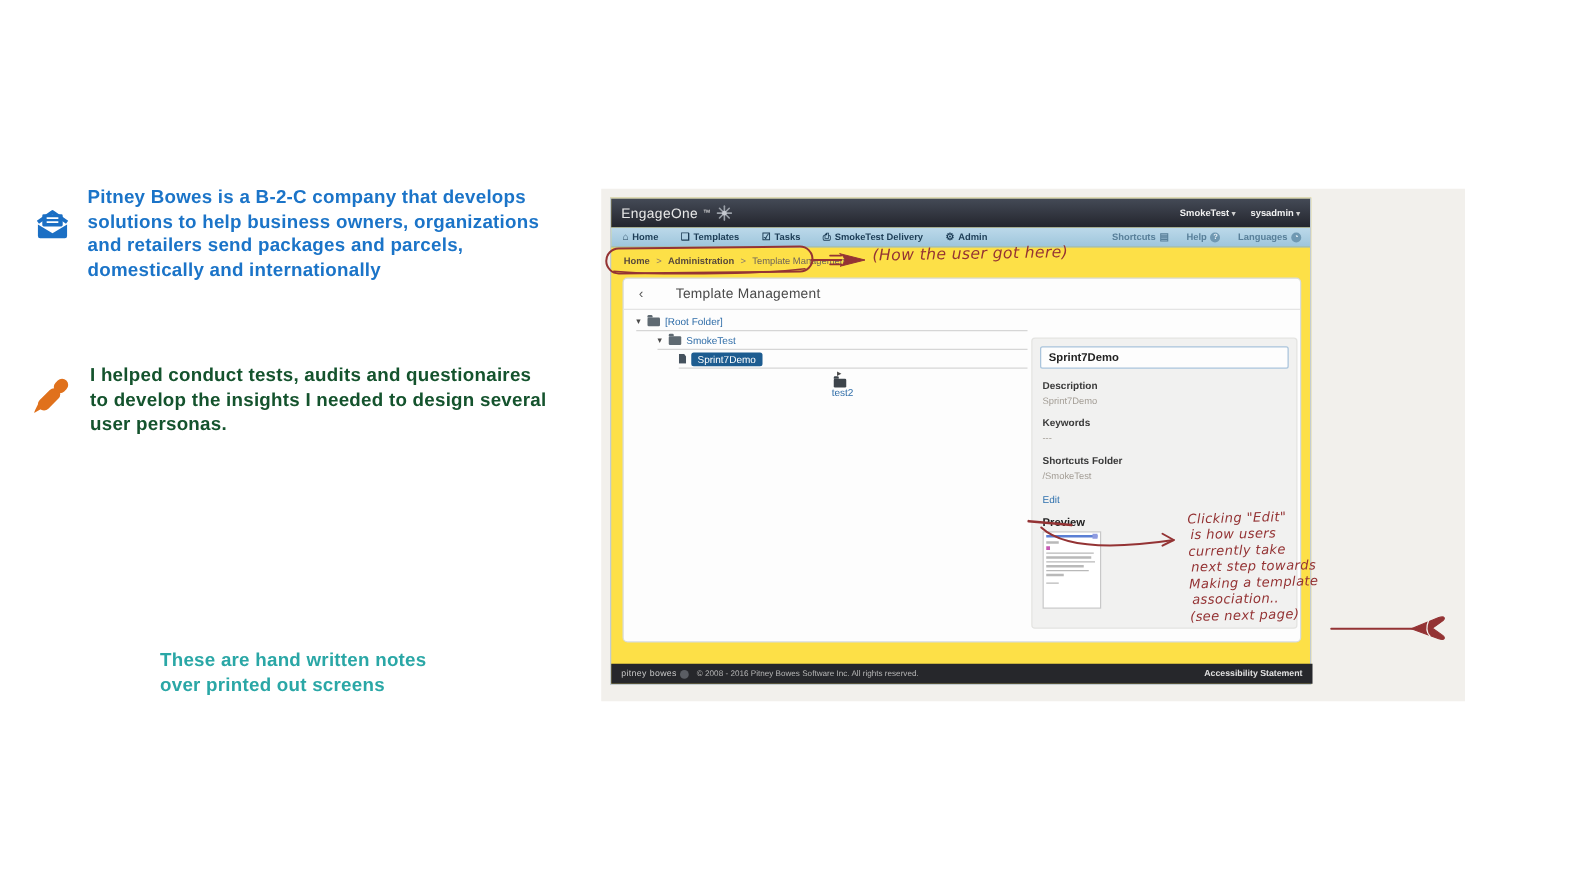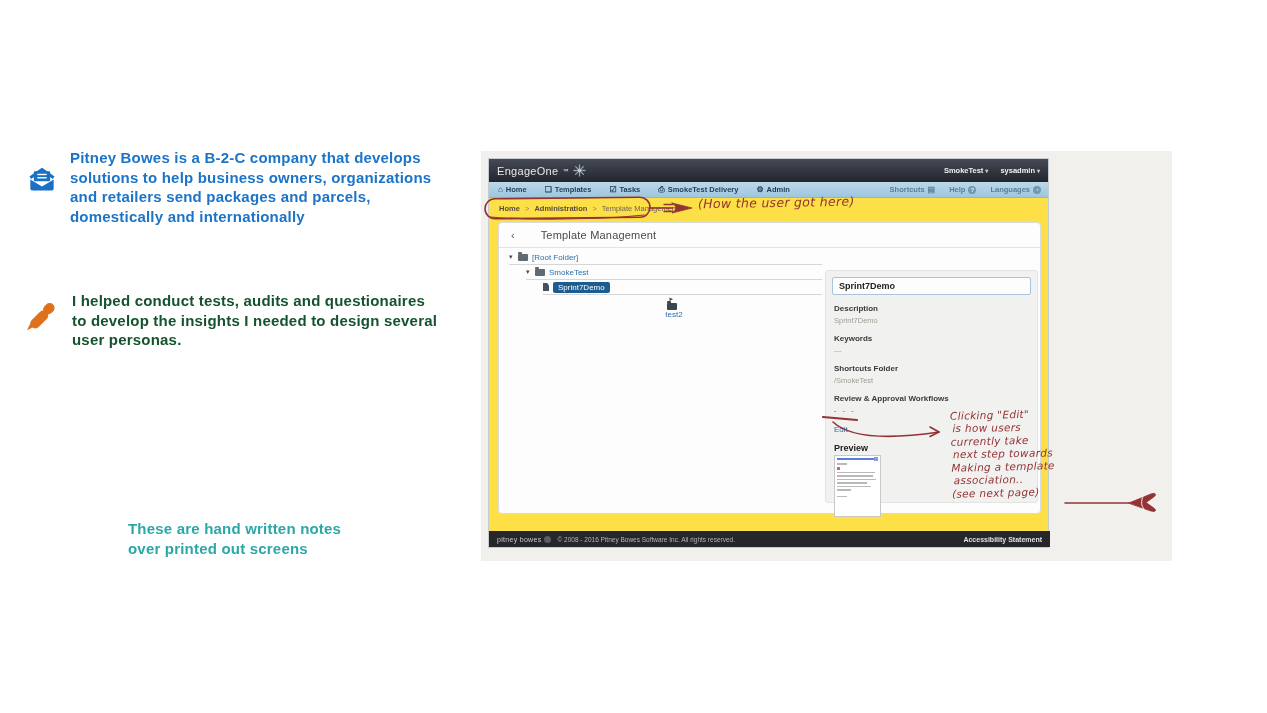--- a/index.html
+++ b/index.html
@@ -225,24 +225,20 @@
           <div class="fvalue">Sprint7Demo</div>
         </div>
         <div class="field">
           <div class="flabel">Keywords</div>
           <div class="fvalue">---</div>
         </div>
         <div class="field">
           <div class="flabel">Shortcuts Folder</div>
           <div class="fvalue">/SmokeTest</div>
         </div>
-        <div class="field">
-          <div class="flabel">Review &amp; Approval Workflows</div>
-          <div class="fvalue" style="color:#6a6a6a; letter-spacing:2px;">- - -</div>
-        </div>
         <div class="edit-link">Edit</div>
         <div class="preview-label">Preview</div>
         <div class="thumb">
           <div class="tblue"></div>
           <div class="tl" style="width:10px;"></div>
           <div class="tpink"></div>
           <div class="tl" style="width:38px;"></div>
           <div class="tl" style="width:36px;"></div>
           <div class="tl" style="width:39px;"></div>
           <div class="tl" style="width:30px;"></div>

